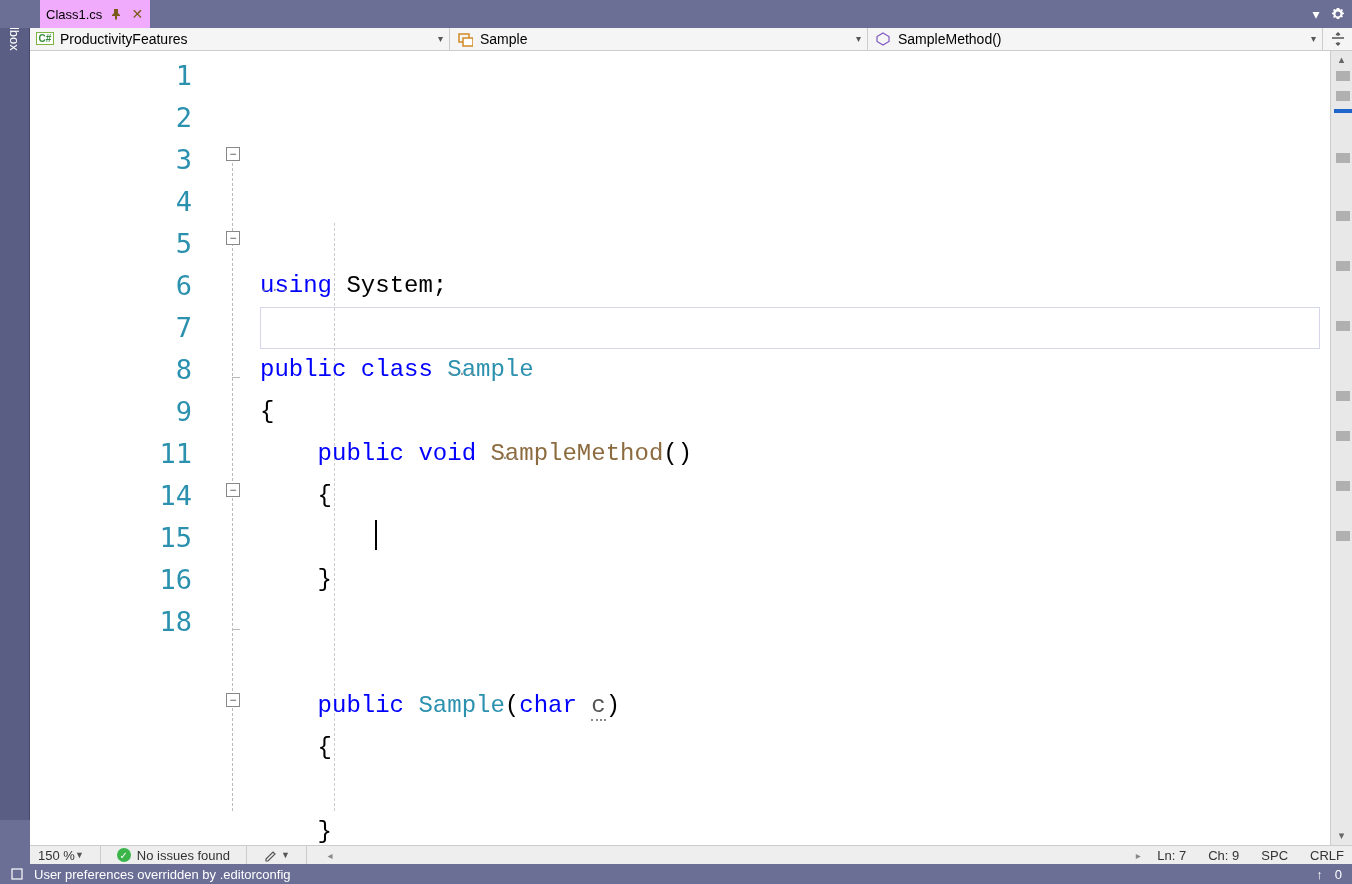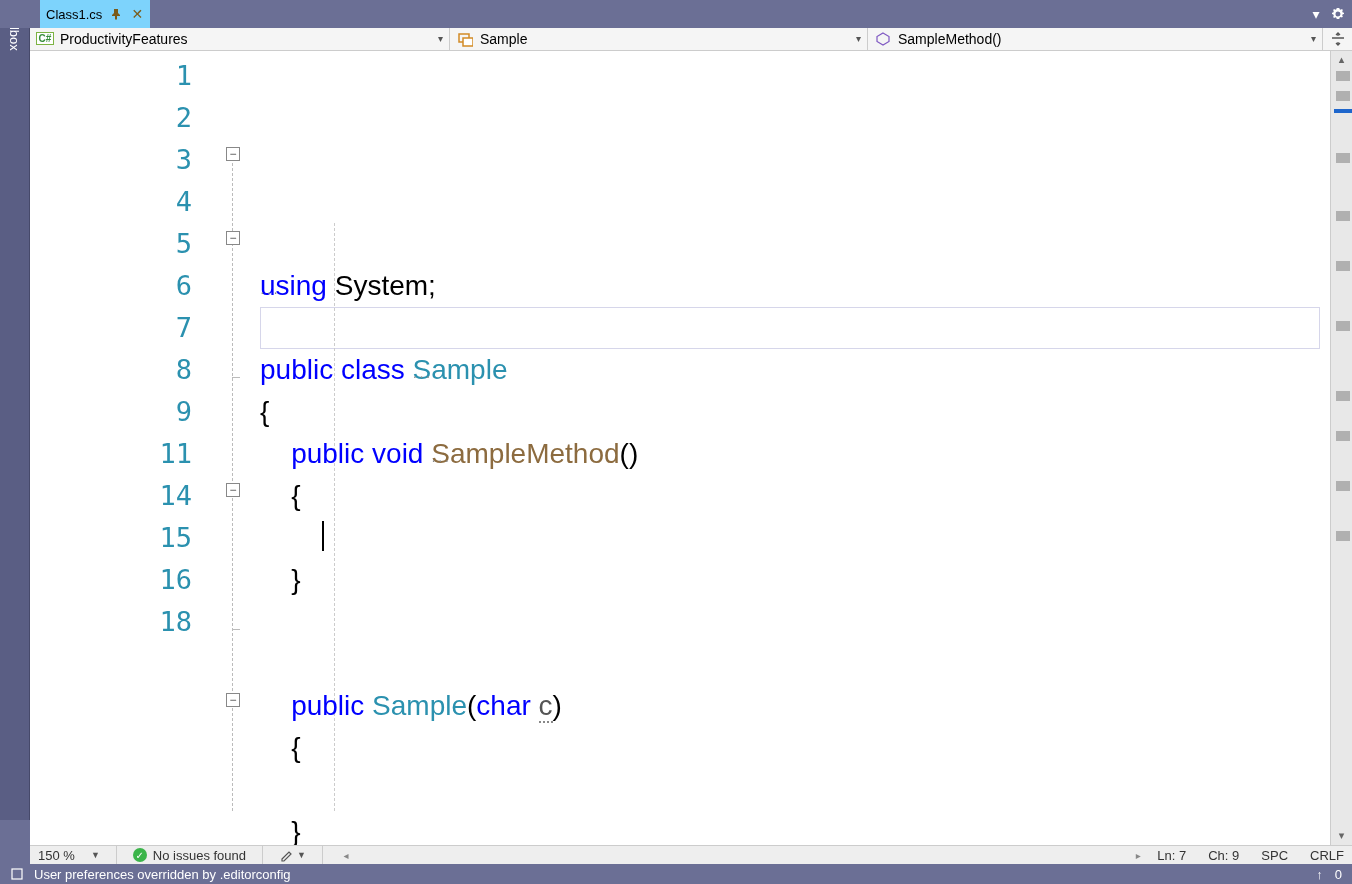--- a/index.html
+++ b/index.html
@@ -1,21 +1,21 @@
 <!DOCTYPE html>
 <html><head>
 <meta charset="utf-8">
 <style>
   * { box-sizing: border-box; margin: 0; padding: 0; }
   html, body { width: 1352px; height: 884px; overflow: hidden; font-family: "Segoe UI", Tahoma, sans-serif; font-size: 13px; }
   body { display: flex; flex-direction: column; background: #6b6f95; }
 
   
   .tab-strip { height: 32px; background: #6b6f95; display: flex; align-items: flex-end; padding-left: 40px; position: relative; }
-  .tab { height: 28px; background: #7dd3fc; display: flex; align-items: center; padding: 0 6px; gap: 8px; font-size: 13px; color: #000; }
+  .tab { height: 28px; background: #f0abfc; display: flex; align-items: center; padding: 0 6px; gap: 8px; font-size: 13px; color: #000; }
   .tab .pin { width: 12px; height: 12px; display:inline-block; }
   .tab .close { width: 14px; height: 14px; display:flex;align-items:center;justify-content:center;font-size:14px;line-height:1;color:#7a5b1a; cursor:pointer;}
   .tab-strip-right { position:absolute; right:6px; top:6px; display:flex; gap:6px; }
   .tab-strip-right span { color:#fff; width:16px; height:16px; display:flex;align-items:center;justify-content:center; font-size:14px; cursor:pointer;}
 
   
   .toolbox { position: absolute; left: 0; top: 0; width: 30px; height: 820px; background: #5a5e84; border-right:1px solid #46496a; display:flex; align-items:flex-start; justify-content:center; padding-top:6px; }
   .toolbox-label { writing-mode: vertical-rl; text-orientation: mixed; color: #fff; font-size: 13px; cursor:pointer;}
 
   
@@ -29,38 +29,38 @@
   .icon-box { width:18px;height:18px;display:flex;align-items:center;justify-content:center;font-size:11px;}
   .csharp-badge { border:1px solid #7cb342; color:#388e3c; font-size:10px; font-weight:bold; padding:0 2px; background:#fff;}
 
   
   .editor-wrap { flex:1 1 auto; margin-left:30px; display:flex; background:#fff; position:relative; overflow:hidden;}
   .gutter-ln { width: 190px; background:#fff; border-right: none; text-align:right; padding-right: 28px; color:#2b91af; font-family: Consolas, monospace; font-size:27px; line-height:42px; padding-top:4px;}
   .gutter-fold { width: 40px; background:#fff; position:relative;}
   .gutter-fold .fold-btn { position:absolute; left:6px; width:14px;height:14px; border:1px solid #888; background:#fff; display:flex;align-items:center;justify-content:center; font-size:12px; line-height:1; color:#555; cursor:pointer;}
   .gutter-fold .fold-line { position:absolute; left:12px; width:0; border-left:1px dashed #bbb;}
   .gutter-fold .fold-end { position:absolute; left:12px; width:8px; height:0; border-top:1px solid #bbb;}
-  .code { flex:1; font-family: Liberation Sans, sans-serif; font-size:28px; line-height:42px; white-space:pre; padding-top:4px; position:relative; color:#000;}
+  .code { flex:1; font-family: Liberation Mono, monospace; font-size:24px; line-height:42px; white-space:pre; padding-top:4px; position:relative; color:#000;}
   .kw { color:#0000ff; }
   .cls { color:#2b91af; }
   .underline-dots { border-bottom: 2px dotted #888; }
   .dots-below { position:relative; }
   .dots-below::after { content:"···"; position:absolute; left:0; bottom:-12px; font-size:14px; color:#888; letter-spacing:2px;}
   .current-line { position:absolute; left:0; right:10px; height:42px; border:1px solid #d6d6ea; background:#fff; z-index:0;}
   .caret-blink { display:inline-block; width:2px; height:30px; background:#000; vertical-align:middle; position:relative; top:-3px;}
   .right-marks { width:22px; background:#e8e8e8; border-left:1px solid #ccc; position:relative;}
   .right-marks .mark { position:absolute; right:2px; width:14px; height:10px; background:#b0b0b0;}
   .right-marks .mark.blue { background:#1e66cc; height:4px; width:18px; right:0;}
   .right-marks .scroll-arrow { position:absolute; left:0; right:0; height:18px; display:flex;align-items:center;justify-content:center; color:#666; font-size:11px; background:#e8e8e8; cursor:pointer;}
 
   .indent-guide { position:absolute; top:0; bottom:0; width:0; border-left:1px dashed #ccc;}
 
   
   .editor-status { height: 26px; background:#eee; margin-left:30px; display:flex; align-items:center; font-size:13px; color:#333; border-top:1px solid #ccc; padding:0 8px; gap:12px;}
-  .editor-status .zoom { display:flex; align-items:center; gap:16px;}
+  .editor-status .zoom { display:flex; align-items:center; gap:0;}
   .editor-status .issues { display:flex;align-items:center; gap:6px;}
   .editor-status .issues .ok { width:14px;height:14px;border-radius:50%;background:#3bb54a;display:flex;align-items:center;justify-content:center;color:#fff;font-size:10px;}
   .editor-status .sep { width:1px; height:18px; background:#ccc; margin:0 4px;}
   .editor-status .right { margin-left:auto; display:flex; gap:22px; align-items:center;}
   .hscroll { flex:1; height:16px; position:relative;}
   .hscroll .arrow { position:absolute; top:0; width:14px;height:16px;display:flex;align-items:center;justify-content:center; color:#888; font-size:10px; cursor:pointer;}
   .hscroll .arrow.l{left:0;} .hscroll .arrow.r{right:0;}
 
   
   .win-status { height: 26px; background:#6b6f95; color:#fff; display:flex; align-items:center; padding:0 10px; gap:10px; font-size:13px;}

